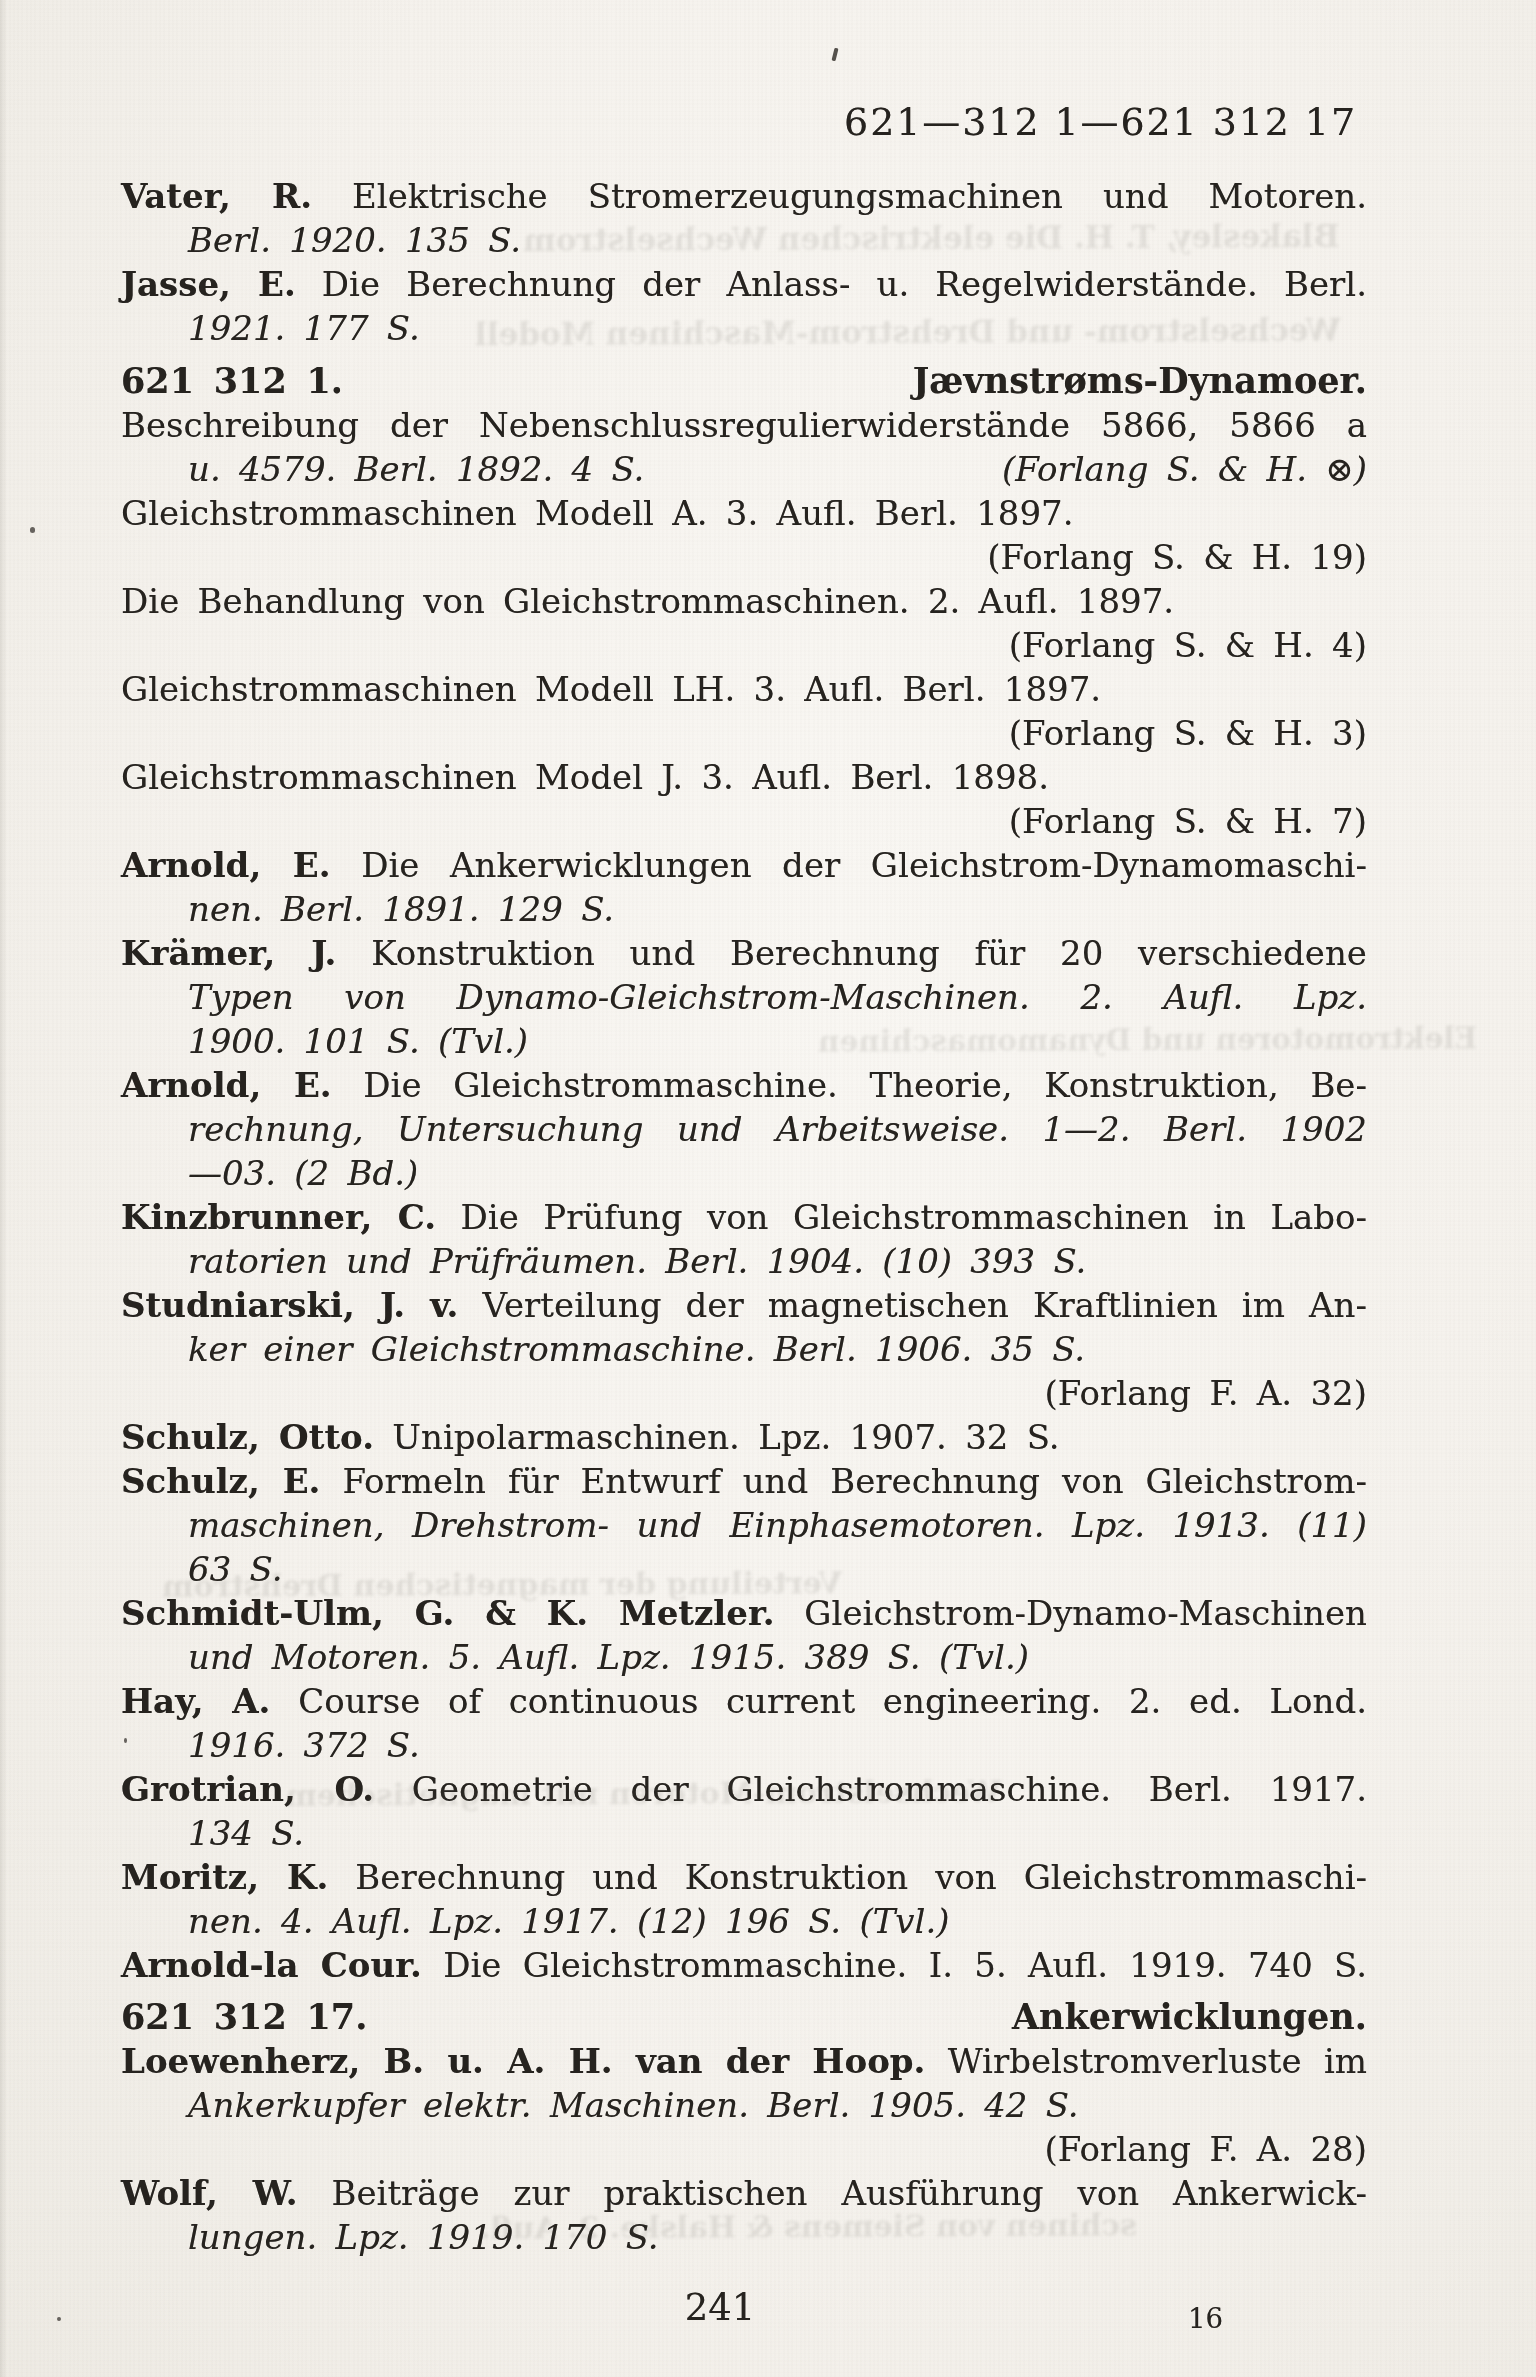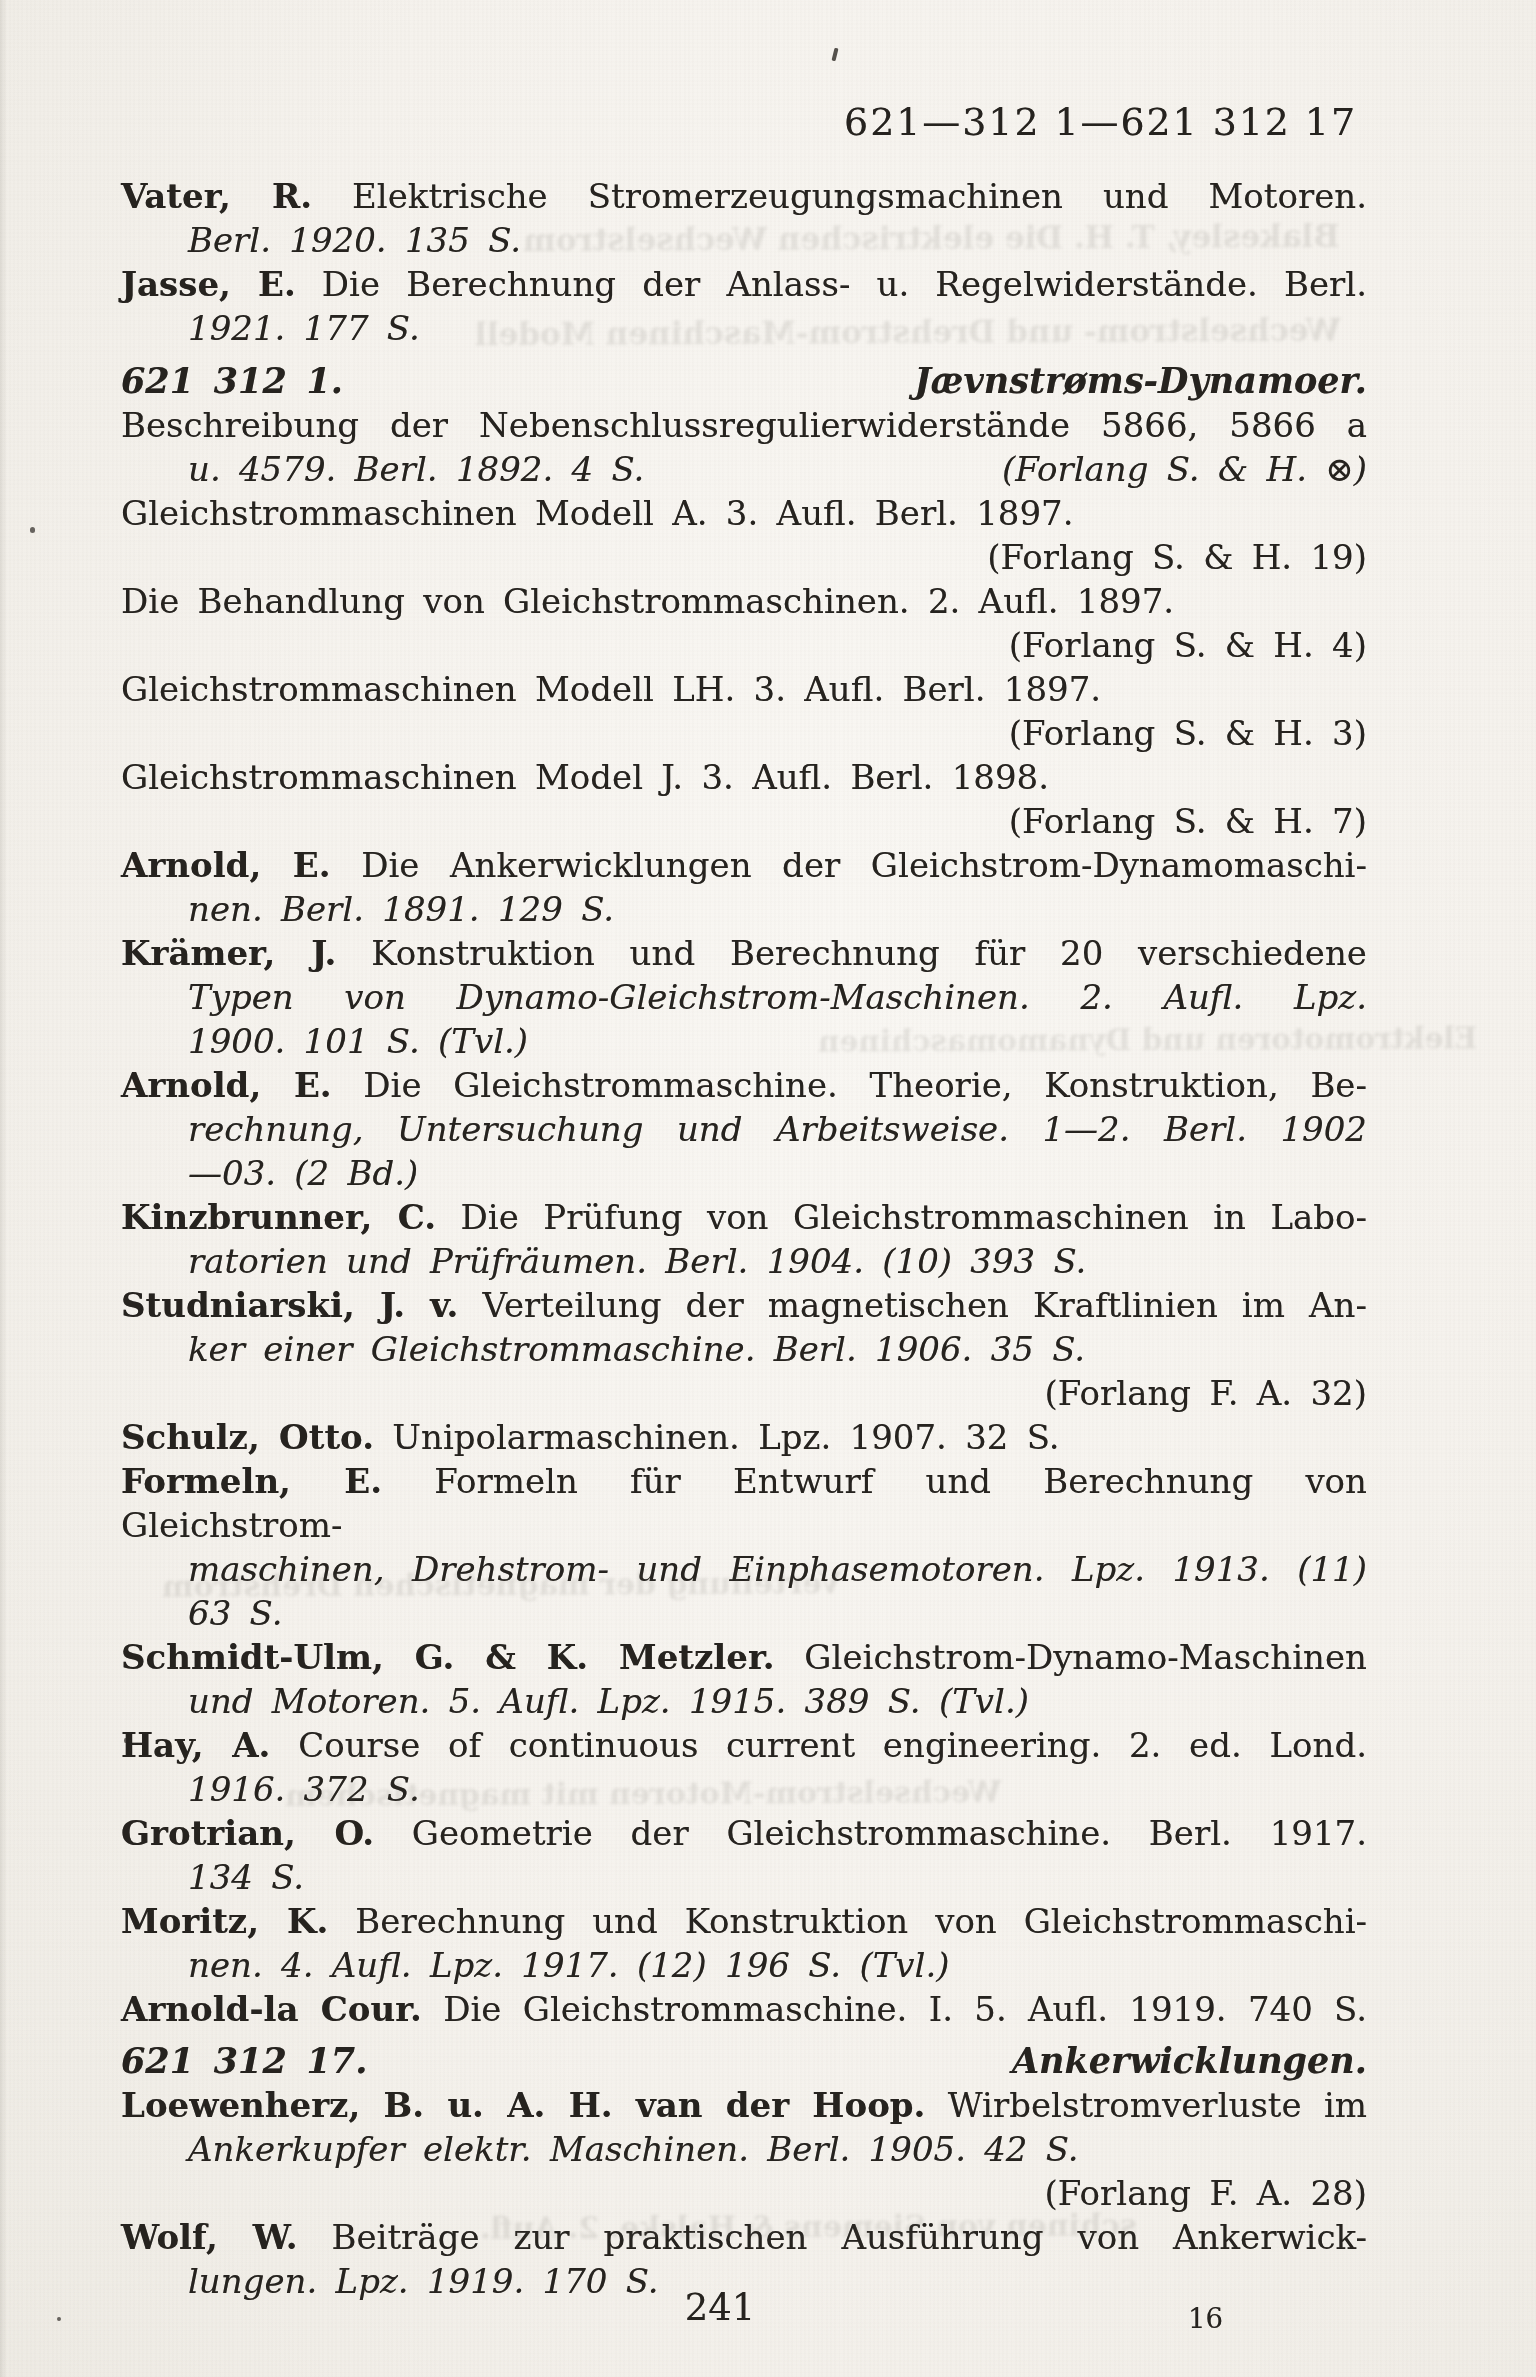--- a/index.html
+++ b/index.html
@@ -31,21 +31,21 @@
   }
   .line{min-height:44px;}
   .line.j{text-align:justify;text-align-last:justify;}
   .line.l{text-align:left;}
   .line.r{text-align:right;}
   .line.s{display:flex;justify-content:space-between;}
   .line.ind{padding-left:67px;font-style:italic;}
   .b{font-weight:bold;}
   .section{
     display:flex;justify-content:space-between;
-    font-weight:bold;font-size:35px;margin-top:8.6px;font-style:italic;
+    font-weight:bold;font-size:35px;margin-top:8.6px;
   }
   .footer-page{
     position:absolute;left:121px;top:2288px;width:1198px;
     text-align:center;font-size:37px;line-height:40px;
     text-shadow:0 0 0.5px rgba(20,18,15,.4);
   }
   .footer-sig{
     position:absolute;left:1188px;top:2304px;
     font-size:27.6px;line-height:29.5px;
     text-shadow:0 0 0.5px rgba(20,18,15,.4);
@@ -125,21 +125,21 @@
       </div>
       <div class="entry">
         <div class="line j"><span class="b">Studniarski, J. v.</span> <span>Verteilung der magnetischen Kraftlinien im An-</span></div>
         <div class="line l ind"><span>ker einer Gleichstrommaschine. Berl. 1906. 35 S.</span></div>
         <div class="line r"><span>(Forlang F. A. 32)</span></div>
       </div>
       <div class="entry">
         <div class="line l"><span class="b">Schulz, Otto.</span> <span>Unipolarmaschinen. Lpz. 1907. 32 S.</span></div>
       </div>
       <div class="entry">
-        <div class="line j"><span class="b">Formeln, E.</span> <span>Formeln für Entwurf und Berechnung von Gleichstrom-</span></div>
+        <div class="line j"><span class="b">Schulz, E.</span> <span>Formeln für Entwurf und Berechnung von Gleichstrom-</span></div>
         <div class="line j ind"><span>maschinen, Drehstrom- und Einphasemotoren. Lpz. 1913. (11)</span></div>
         <div class="line l ind"><span>63 S.</span></div>
       </div>
       <div class="entry">
         <div class="line j"><span class="b">Schmidt-Ulm, G. &amp; K. Metzler.</span> <span>Gleichstrom-Dynamo-Maschinen</span></div>
         <div class="line l ind"><span>und Motoren. 5. Aufl. Lpz. 1915. 389 S. (Tvl.)</span></div>
       </div>
       <div class="entry">
         <div class="line j"><span class="b">Hay, A.</span> <span>Course of continuous current engineering. 2. ed. Lond.</span></div>
         <div class="line l ind"><span>1916. 372 S.</span></div>

